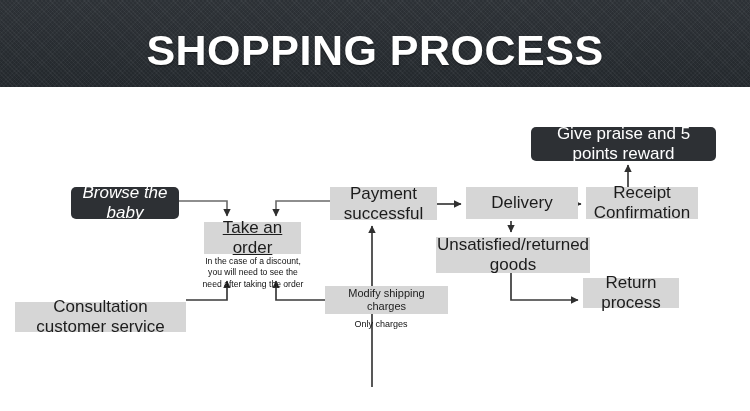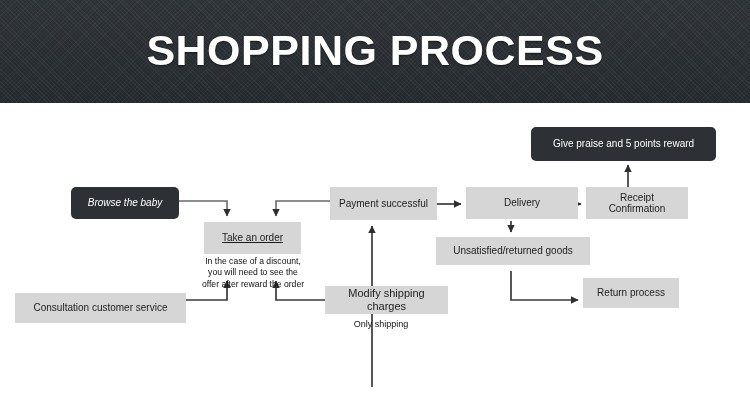--- a/index.html
+++ b/index.html
@@ -6,21 +6,21 @@
   body{
     width:750px;height:411px;
     background:#ffffff;
     font-family:"Liberation Sans","DejaVu Sans",sans-serif;
     overflow:hidden;
   }
   #page{position:relative;width:750px;height:411px;background:#fff;overflow:hidden;}
 
   
   #header{
-    position:absolute;left:0;top:0;width:750px;height:103px;
+    position:absolute;left:0;top:0;width:750px;height:87px;
     background:
       repeating-linear-gradient(45deg, rgba(255,255,255,0.030) 0px, rgba(255,255,255,0.030) 1px, rgba(0,0,0,0.045) 1px, rgba(0,0,0,0.045) 3px),
       repeating-linear-gradient(-45deg, rgba(255,255,255,0.022) 0px, rgba(255,255,255,0.022) 1px, rgba(0,0,0,0.030) 1px, rgba(0,0,0,0.030) 3px),
       linear-gradient(180deg,#30353a 0%, #2b3035 50%, #262b30 100%);
     overflow:hidden;
   }
   #title{
     position:absolute;left:0;top:24px;width:750px;
     text-align:center;
     color:#ffffff;
@@ -33,21 +33,21 @@
   }
 
   
   #canvas{position:absolute;left:0;top:103px;width:750px;height:308px;background:#fff;}
 
   .node{
     position:absolute;
     display:flex;align-items:center;justify-content:center;
     text-align:center;
     box-sizing:border-box;
-    font-size:10px;
+    font-size:17px;
     color:#1c1c1c;
     background:#d6d6d6;
     line-height:1.15;
     padding:0 6px;
   }
   .node.dark{
     background:#2d3034;
     color:#ffffff;
     border-radius:5px;
   }
@@ -111,45 +111,45 @@
     <div class="node dark" style="left:71px;top:84px;width:108px;height:32px;font-style:italic;">
       <span>Browse the baby</span>
     </div>
 
     <div class="node" style="left:204px;top:119px;width:97px;height:32px;text-decoration:underline;">
       <span>Take an order</span>
     </div>
 
     <div class="note" style="left:196px;top:153px;width:114px;">In the case of a discount,
 you will need to see the
-offer after reward the order</div>
+need after taking the order</div>
 
-    <div class="node" style="left:15px;top:190px;width:171px;height:30px;">
+    <div class="node" style="left:15px;top:199px;width:171px;height:30px;">
       <span>Consultation customer service</span>
     </div>
 
     <div class="node" style="left:330px;top:84px;width:107px;height:33px;">
       <span>Payment successful</span>
     </div>
 
     <div class="node small" style="left:325px;top:183px;width:123px;height:28px;">
       <span>Modify shipping charges</span>
     </div>
 
-    <div class="note center" style="left:325px;top:216px;width:112px;font-size:9px;">Only shipping</div>
+    <div class="note center" style="left:325px;top:216px;width:112px;font-size:9px;">Only charges</div>
 
     <div class="node" style="left:466px;top:84px;width:112px;height:32px;">
       <span>Delivery</span>
     </div>
 
-    <div class="node" style="left:436px;top:134px;width:154px;height:28px;">
+    <div class="node" style="left:436px;top:134px;width:154px;height:36px;">
       <span>Unsatisfied/returned goods</span>
     </div>
 
-    <div class="node" style="left:586px;top:84px;width:102px;height:32px;">
+    <div class="node" style="left:586px;top:84px;width:112px;height:32px;">
       <span>Receipt Confirmation</span>
     </div>
 
     <div class="node dark" style="left:531px;top:24px;width:185px;height:34px;">
       <span>Give praise and 5 points reward</span>
     </div>
 
     <div class="node" style="left:583px;top:175px;width:96px;height:30px;">
       <span>Return process</span>
     </div>

